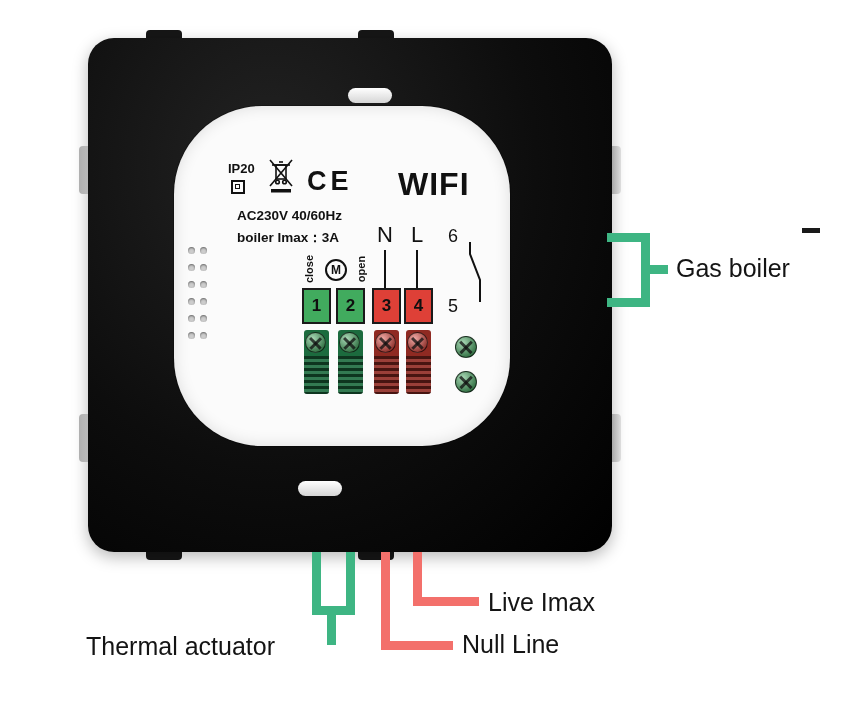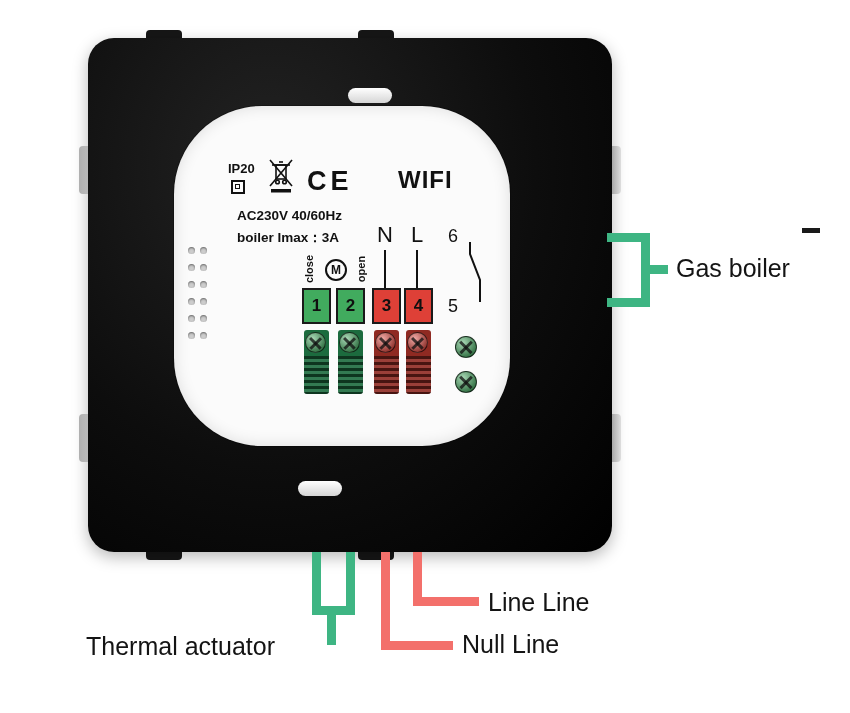--- a/index.html
+++ b/index.html
@@ -41,21 +41,21 @@
   }
   .dot { position:absolute; width:7px; height:7px; border-radius:50%;
     background:#cdcdcd; box-shadow:inset 0 1px 2px rgba(0,0,0,0.5); }
 
   
   #ip20    { position:absolute; left:228px; top:161px; font-size:13px; font-weight:700; }
   #dins    { position:absolute; left:231px; top:180px; width:14px; height:14px; border:2px solid #111; }
   #dins .inner { position:absolute; left:2px; top:2px; width:5px; height:5px; border:1px solid #111; }
   #weee    { position:absolute; left:266px; top:156px; }
   #ce      { position:absolute; left:307px; top:166px; font-size:27px; font-weight:600; letter-spacing:4px; }
-  #wifi    { position:absolute; left:398px; top:166px; font-size:24px; font-weight:700; letter-spacing:1px; }
+  #wifi    { position:absolute; left:398px; top:166px; font-size:32px; font-weight:700; letter-spacing:1px; }
   #voltage { position:absolute; left:237px; top:208px; font-size:13.5px; font-weight:700; }
   #current { position:absolute; left:237px; top:229px; font-size:13.5px; font-weight:700; }
 
   .rot { position:absolute; transform:rotate(-90deg); font-size:11px; font-weight:700;
     width:40px; text-align:center; }
   #close-label { left:289px; top:263px; }
   #open-label  { left:341px; top:263px; }
   #motor { position:absolute; left:325px; top:259px; width:22px; height:22px;
     border:2px solid #111; border-radius:50%; text-align:center; line-height:18px;
     font-size:12px; font-weight:700; }
@@ -238,17 +238,17 @@
   <div class="wire red" id="rw4h"></div>
 
   <div class="wire green" id="brk-top"></div>
   <div class="wire green" id="brk-vert"></div>
   <div class="wire green" id="brk-bot"></div>
   <div class="wire green" id="brk-stub"></div>
 
   <div id="crop-dash"></div>
 
   <div class="ann" id="gas-boiler-label">Gas boiler</div>
-  <div class="ann" id="live-line-label">Line Line</div>
+  <div class="ann" id="live-line-label">Live Imax</div>
   <div class="ann" id="null-line-label">Null Line</div>
   <div class="ann" id="thermal-actuator-label">Thermal actuator</div>
 
 </div>
 
 </body></html>

